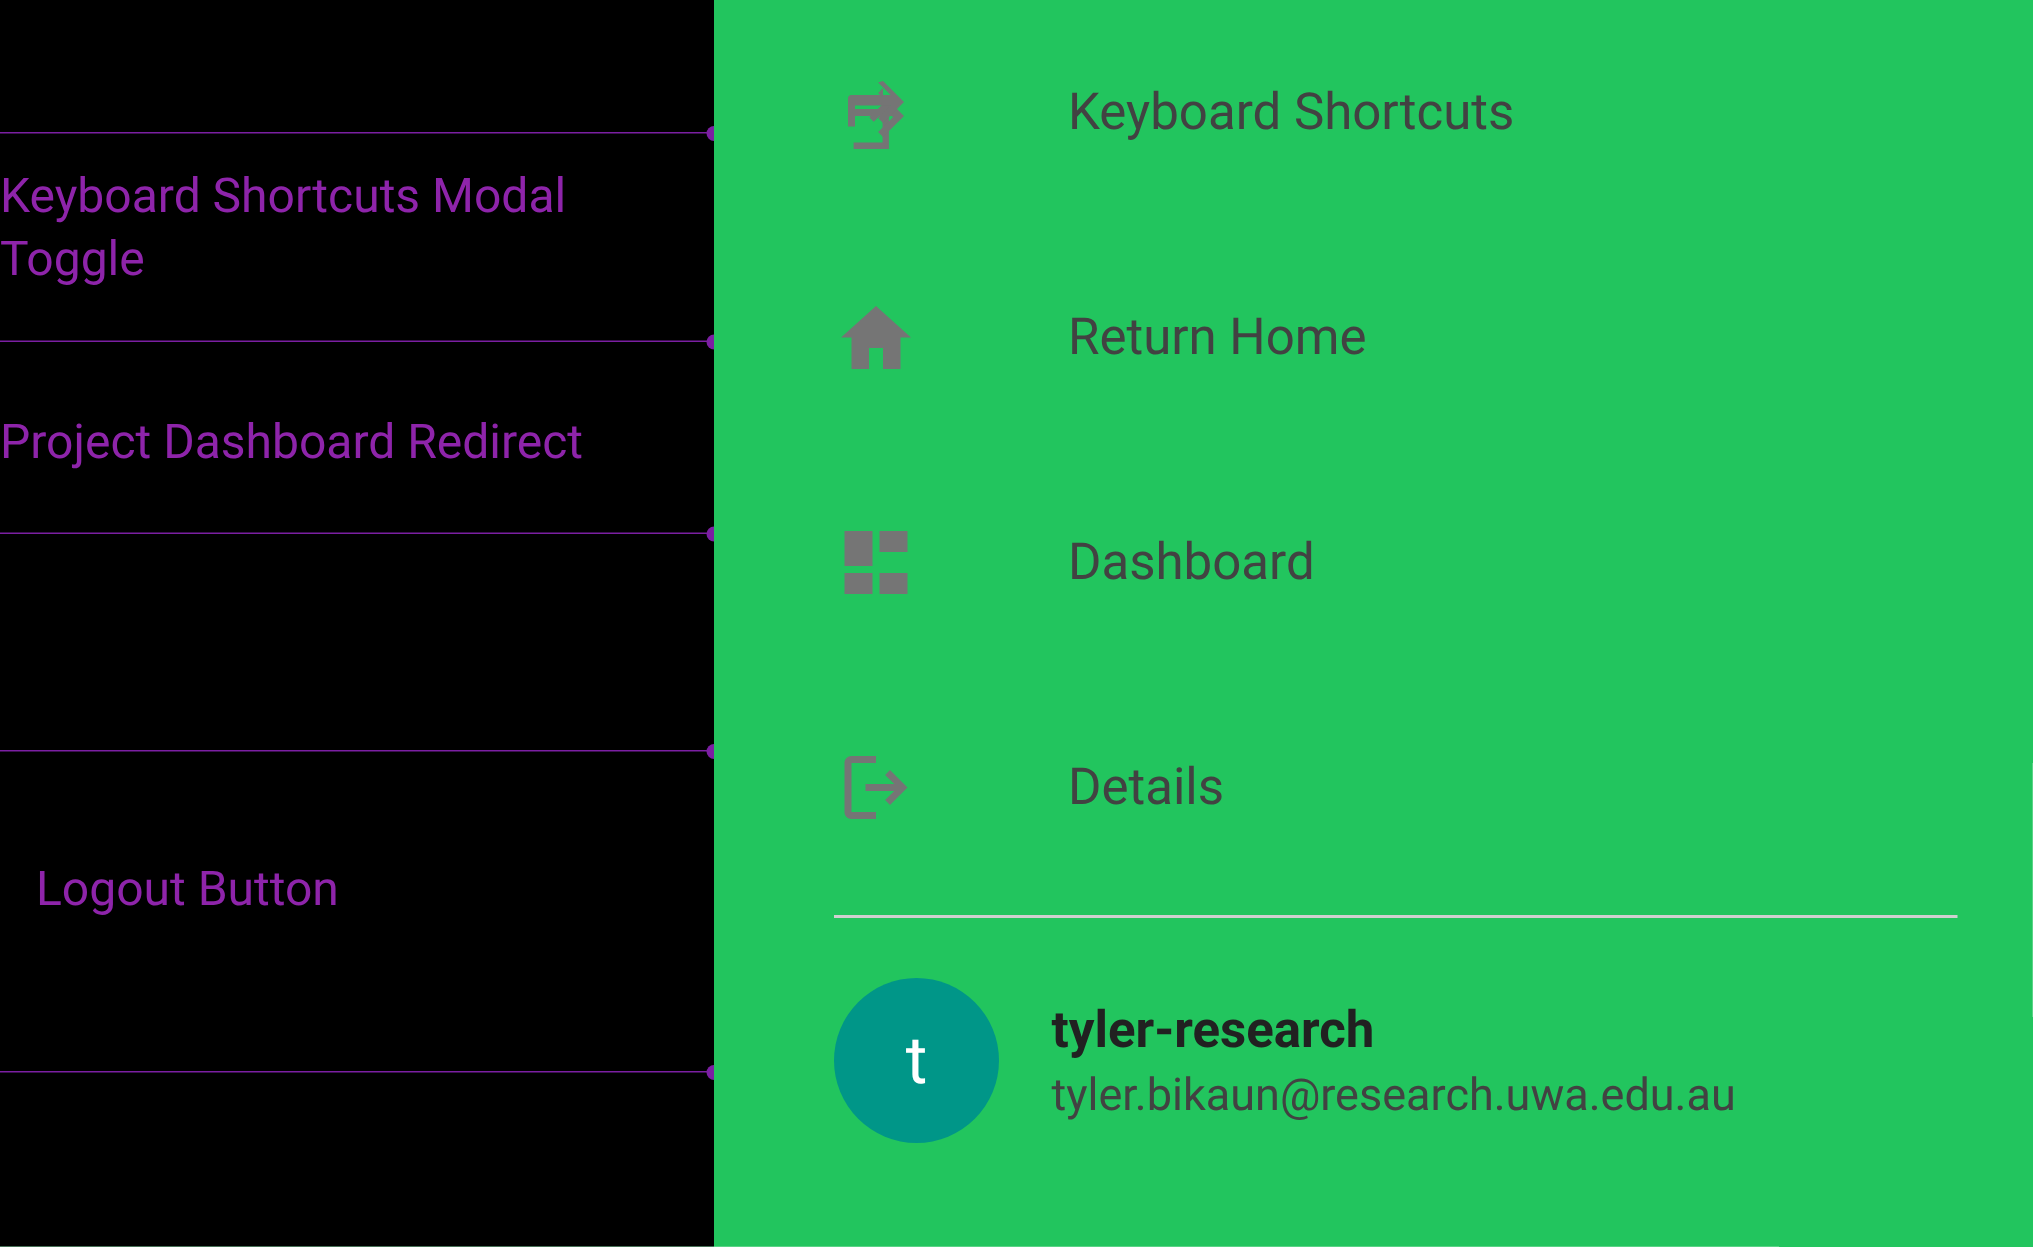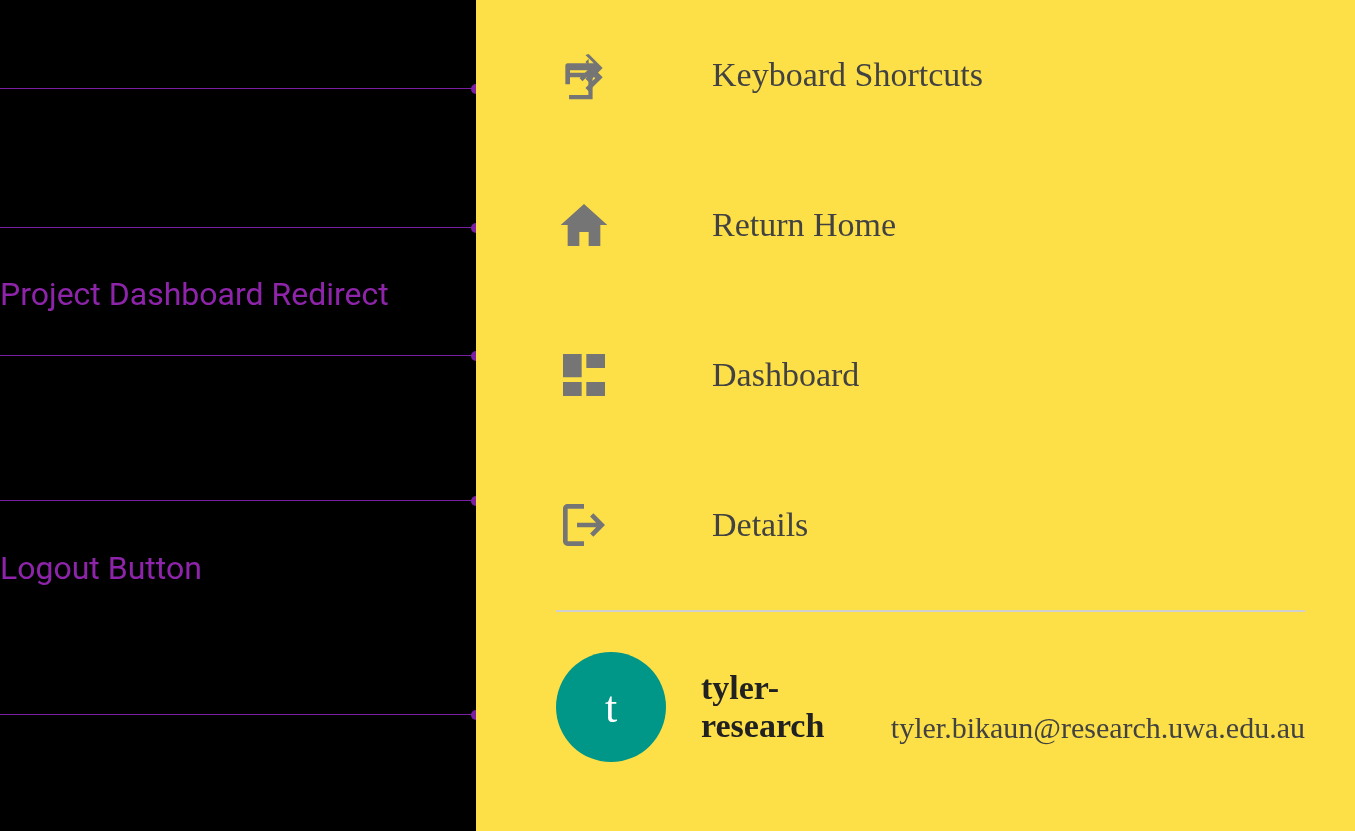--- a/index.html
+++ b/index.html
@@ -17,24 +17,23 @@
     }
     .left-panel {
       width: 476px;
       height: 100%;
       background: #000;
       position: relative;
       flex-shrink: 0;
     }
     .right-panel {
       flex: 1;
-      background: #fde047;
+      background: #22c55e;
       padding: 45px 50px 0 80px;
       position: relative;
-      font-family: Liberation Serif, serif;
     }
     .annotation-line {
       position: absolute;
       height: 1px;
       background: #7b1fa2;
       left: 0;
     }
     .annotation-dot {
       position: absolute;
       width: 10px;
@@ -95,56 +94,56 @@
       display: flex;
       align-items: center;
       justify-content: center;
       color: #fff;
       font-size: 44px;
       font-weight: 400;
       flex-shrink: 0;
     }
     .user-info {
       display: flex;
-      flex-direction: row;
+      flex-direction: column;
       gap: 6px;
-      align-items: flex-end;
     }
     .username {
       font-size: 34px;
       font-weight: 700;
       color: #212121;
     }
     .email {
       font-size: 30px;
       color: #424242;
       font-weight: 400;
     }
   </style>
 </head>
 <body>
 
 <div class="left-panel">
   <div class="annotation-line" style="top:88px;width:476px;">
     <div class="annotation-dot"></div>
   </div>
+  <div class="annotation-label" style="top:110px;">Keyboard Shortcuts Modal Toggle</div>
 
   <div class="annotation-line" style="top:227px;width:476px;">
     <div class="annotation-dot"></div>
   </div>
   <div class="annotation-label" style="top:254px;margin-top:20px;">Project Dashboard Redirect</div>
 
   <div class="annotation-line" style="top:355px;width:476px;">
     <div class="annotation-dot"></div>
   </div>
 
   <div class="annotation-line" style="top:500px;width:476px;">
     <div class="annotation-dot"></div>
   </div>
-  <div class="annotation-label" style="top:548px;">Logout Button</div>
+  <div class="annotation-label" style="top:572px;padding-left:24px;">Logout Button</div>
 
   <div class="annotation-line" style="top:714px;width:476px;">
     <div class="annotation-dot"></div>
   </div>
 </div>
 
 <div class="right-panel">
 
   <div class="menu-item">
     <div class="menu-icon">

